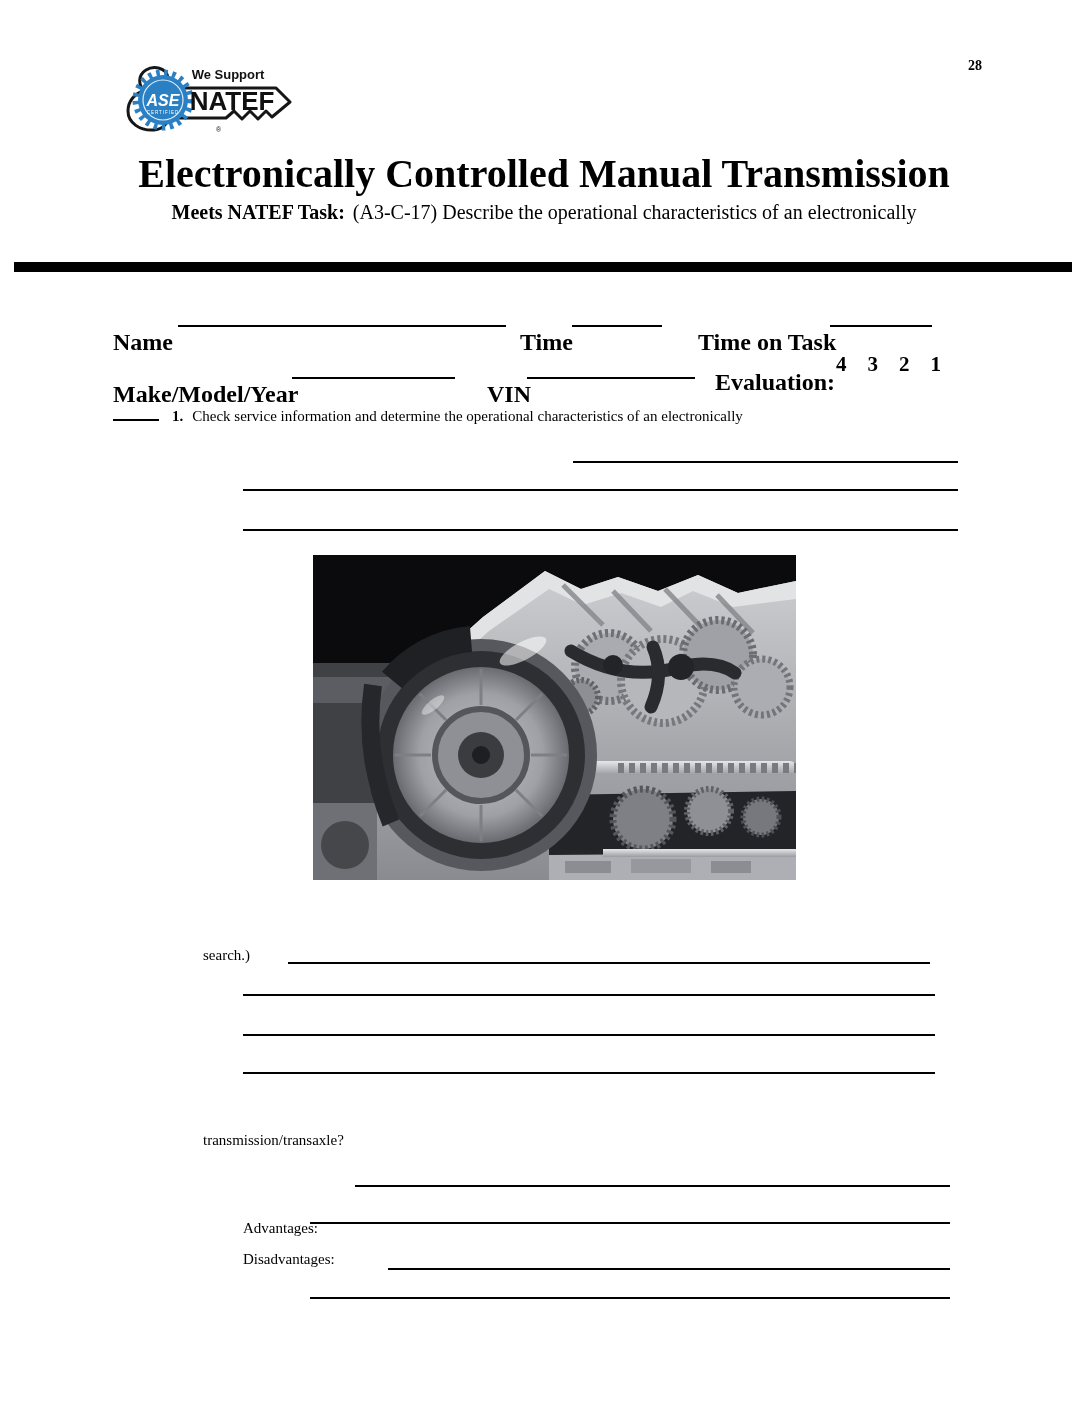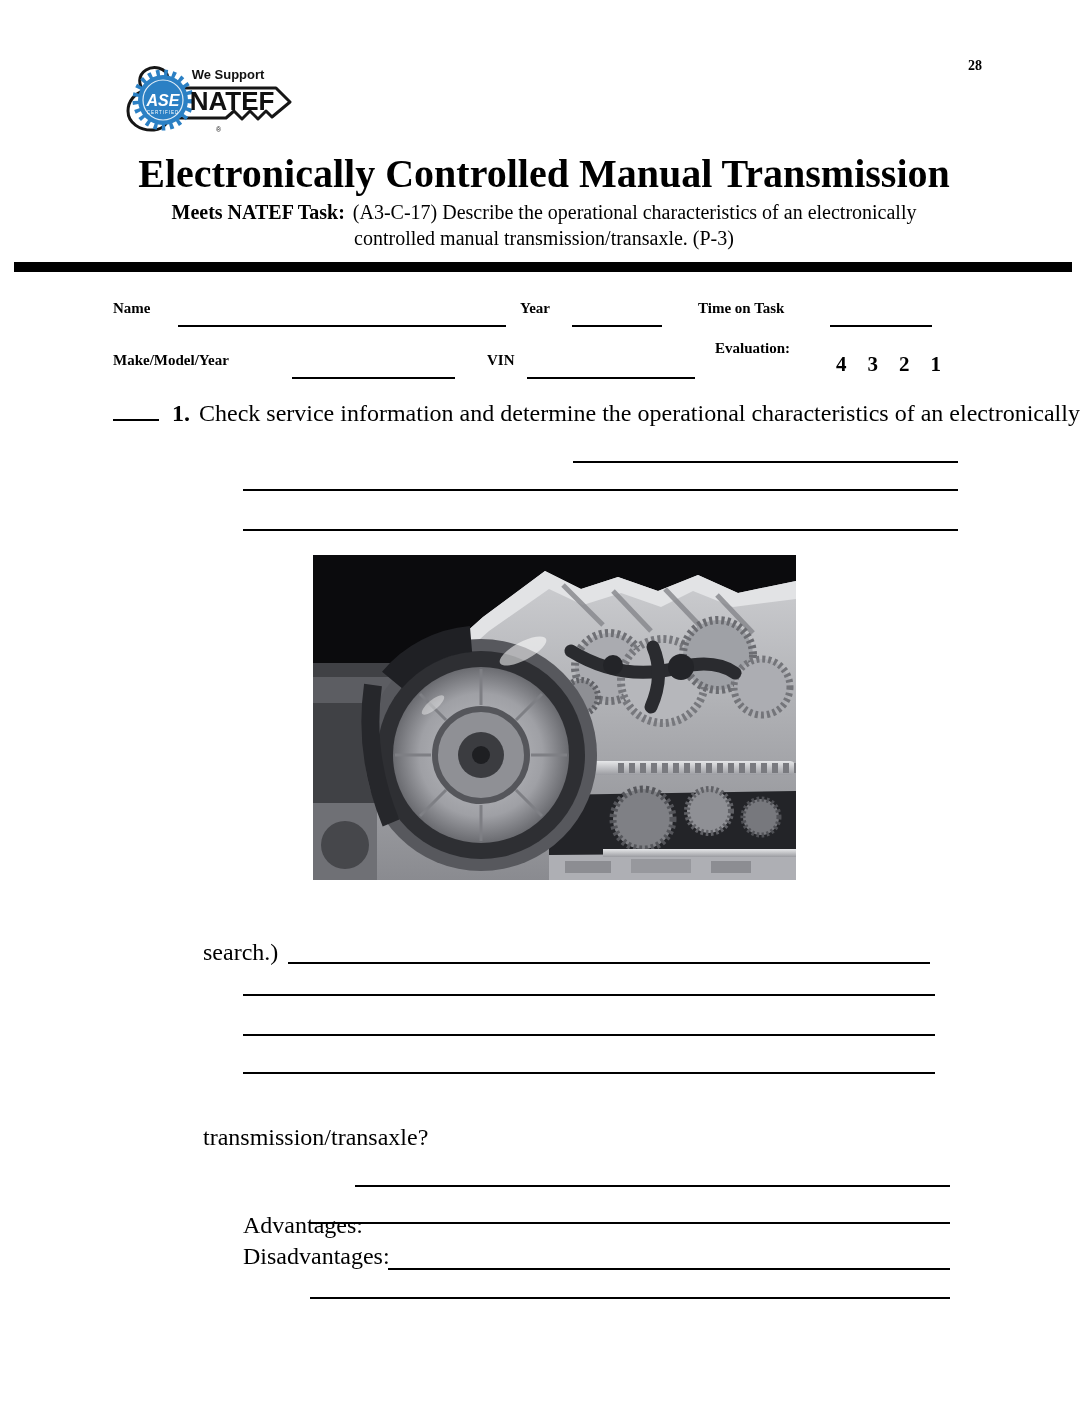--- a/index.html
+++ b/index.html
@@ -8,22 +8,22 @@
     position: relative; width: 1088px; height: 1408px;
     background: #ffffff; color: #000;
     font-family: "Liberation Serif", serif; overflow: hidden;
   }
   .pageno { position: absolute; left: 968px; top: 58px; font-size: 14px; font-weight: bold; }
   .title { position: absolute; left: 0; top: 150px; width: 1088px; text-align: center;
            font-size: 40px; font-weight: bold; white-space: nowrap; }
   .sub   { position: absolute; left: 0; width: 1088px; text-align: center; font-size: 20px; white-space: nowrap; }
   .sub b { margin-right: 8px; }
   .rule  { position: absolute; left: 14px; top: 262px; width: 1058px; height: 10px; background: #000; }
-  .lbl   { position: absolute; font-size: 15px; font-weight: bold; white-space: nowrap; }
-  .tl    { position: absolute; font-size: 24px; white-space: nowrap; }
+  .lbl   { position: absolute; font-size: 24px; font-weight: bold; white-space: nowrap; margin-top: 29px; }
+  .tl    { position: absolute; font-size: 15px; white-space: nowrap; margin-top: 8px; }
   .ul    { position: absolute; height: 0; border-bottom: 2px solid #000; }
   .chk   { display: inline-block; width: 46px; height: 12px; border-bottom: 2px solid #000;
            margin-right: 13px; }
   .num   { font-weight: bold; margin-right: 9px; }
   .evals { position: absolute; left: 836px; top: 352px; display: flex; gap: 21px;
            font-size: 21px; font-weight: bold; }
   .logo  { position: absolute; left: 116px; top: 58px; width: 180px; height: 86px; }
   .photo { position: absolute; left: 313px; top: 555px; width: 483px; height: 325px; }
   svg text { font-family: "Liberation Sans", sans-serif; }
 </style>
@@ -45,26 +45,25 @@
     <text x="47" y="48" text-anchor="middle" font-size="16" font-weight="bold" font-style="italic" fill="#ffffff">ASE</text>
     <text x="47" y="56" text-anchor="middle" font-size="4.5" letter-spacing="1" fill="#ffffff">CERTIFIED</text>
     <text x="116" y="52" text-anchor="middle" font-size="26" font-weight="bold" fill="#111">NATEF</text>
     <text x="100" y="74" font-size="7" fill="#111">®</text>
   </svg>
 
   <div class="title">Electronically Controlled Manual Transmission</div>
   <div class="sub" style="top:201px">
     <b>Meets NATEF Task:</b><span>(A3-C-17)  Describe the operational characteristics of an electronically</span>
   </div>
-  <div class="sub" style="top:227px">controlled manual transmission/transaxle.  (P-3)</div>
   <div class="rule"></div>
 
   <div class="lbl" style="left:113px; top:300px">Name</div>
   <div class="ul" style="left:178px; top:325px; width:328px"></div>
-  <div class="lbl" style="left:520px; top:300px">Year</div>
+  <div class="lbl" style="left:520px; top:300px">Time</div>
   <div class="ul" style="left:572px; top:325px; width:90px"></div>
   <div class="lbl" style="left:698px; top:300px">Time on Task</div>
   <div class="ul" style="left:830px; top:325px; width:102px"></div>
 
   <div class="lbl" style="left:113px; top:352px">Make/Model/Year</div>
   <div class="ul" style="left:292px; top:377px; width:163px"></div>
   <div class="lbl" style="left:487px; top:352px">VIN</div>
   <div class="ul" style="left:527px; top:377px; width:168px"></div>
   <div class="lbl" style="left:715px; top:340px">Evaluation:</div>
   <div class="evals">

